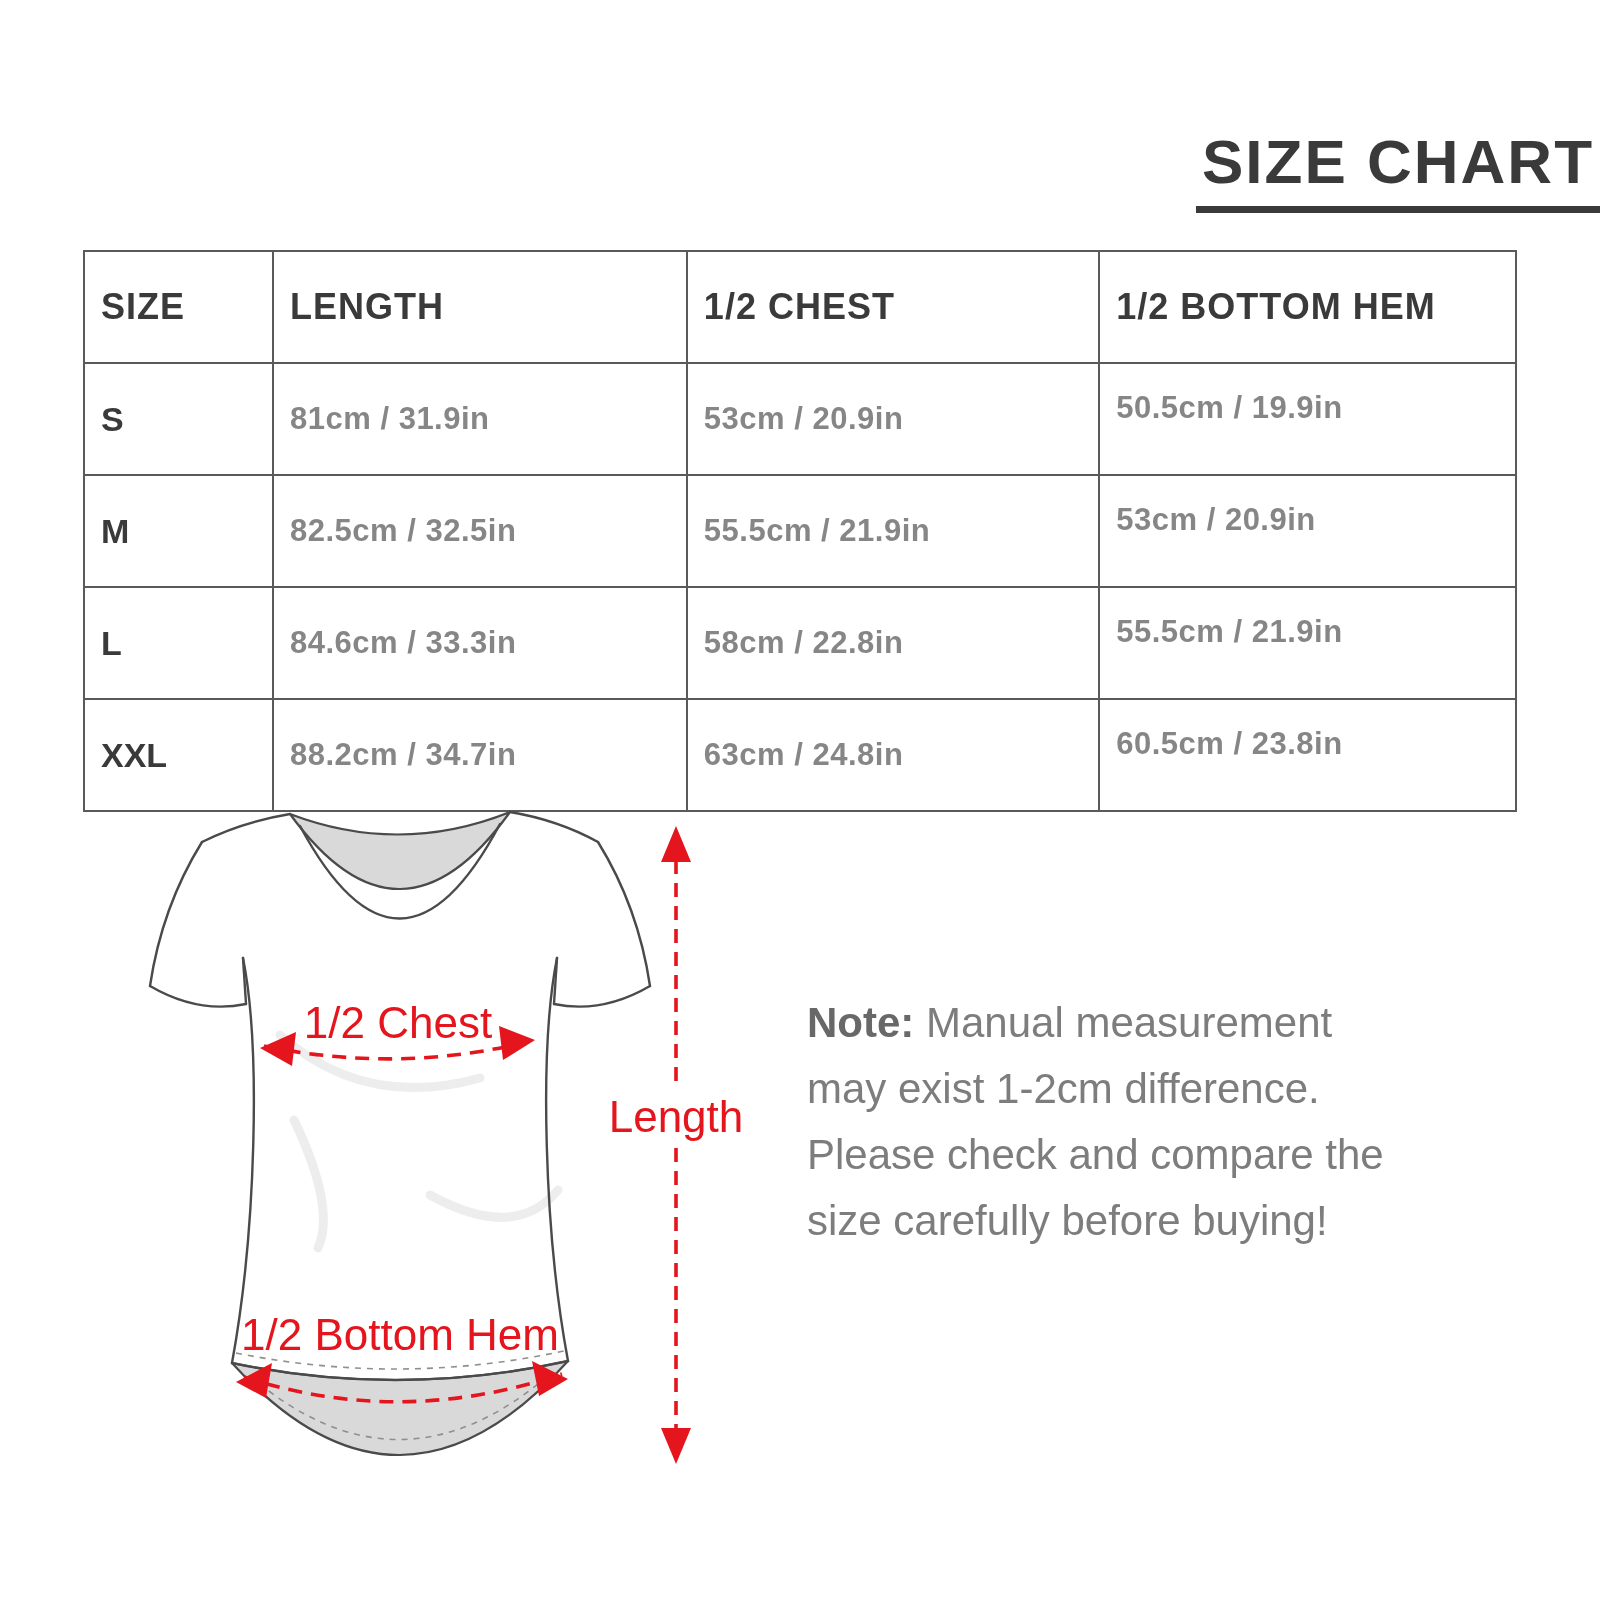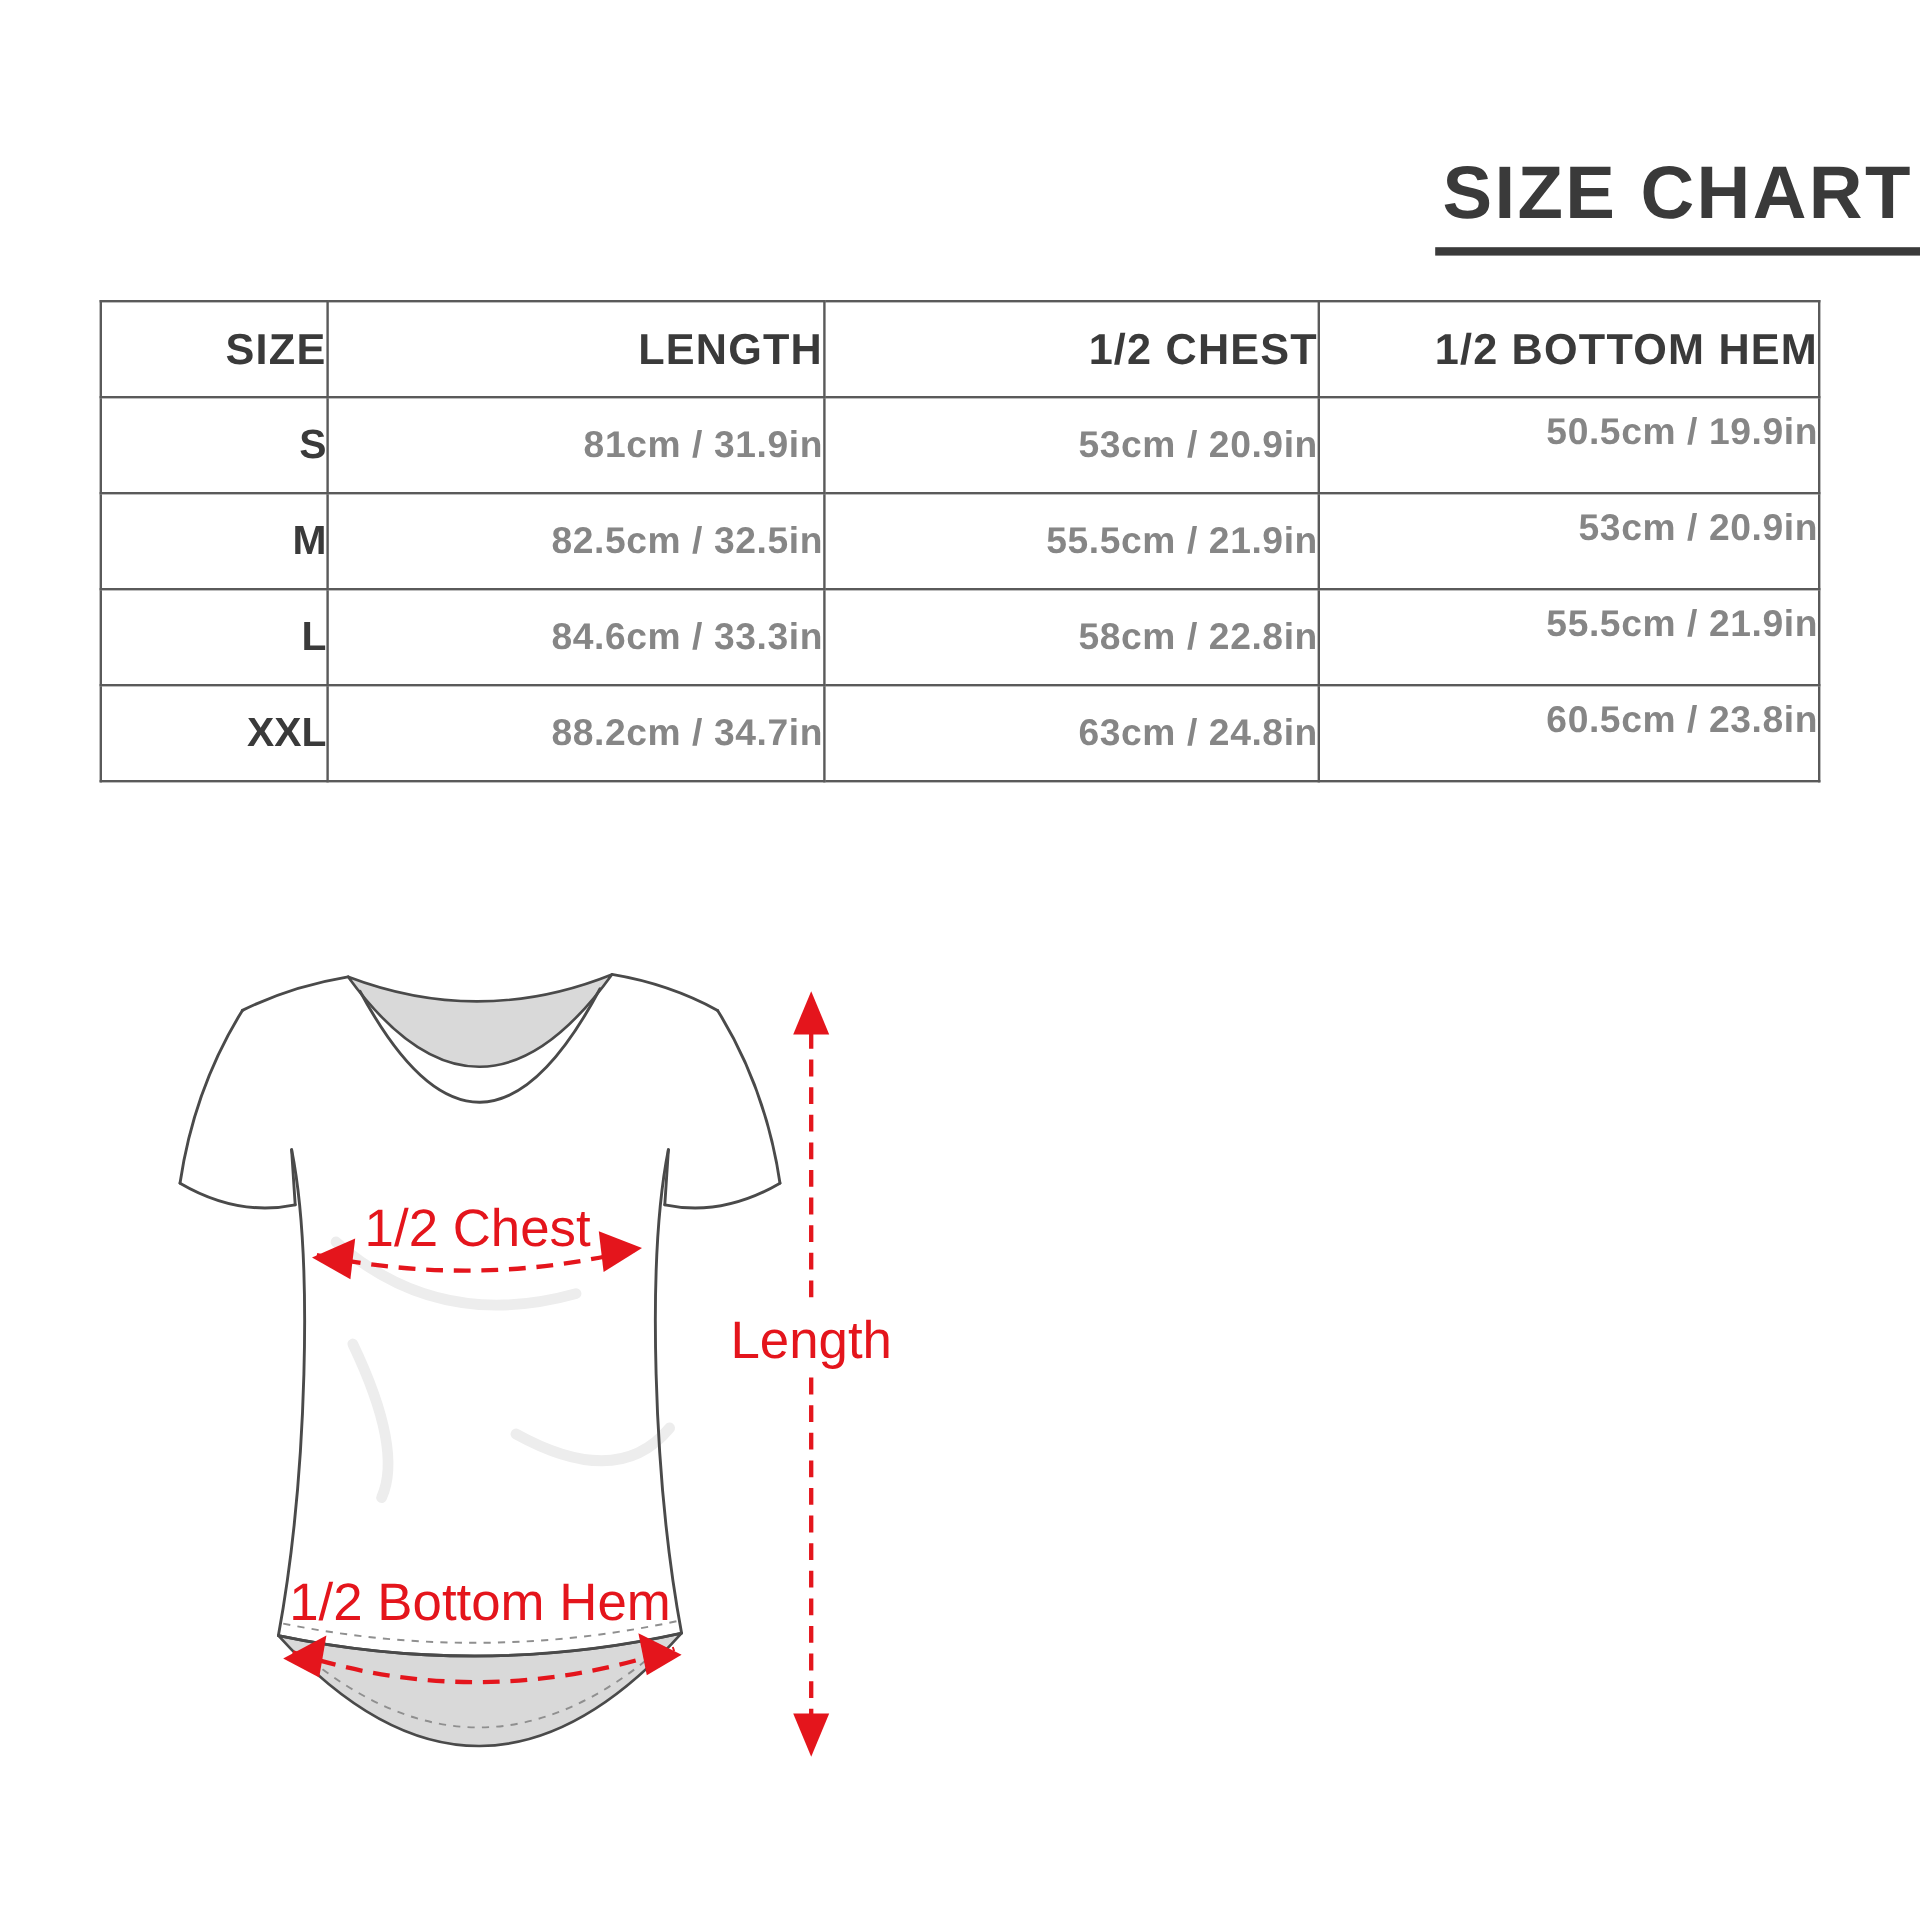--- a/index.html
+++ b/index.html
@@ -12,21 +12,21 @@
 
   
   .title-wrap{position:absolute;top:126px;left:0;width:1600px;text-align:right;}
   .title{display:inline-block;font-size:62px;font-weight:bold;letter-spacing:2px;
          color:var(--ink);border-bottom:7px solid var(--ink);padding:0 6px 9px 6px;}
 
   
   table.size-chart{position:absolute;left:83px;top:250px;width:1434px;
         border-collapse:collapse;table-layout:fixed;}
   table.size-chart td,table.size-chart th{border:2px solid var(--line);
-        text-align:right;vertical-align:middle;height:78px;padding:0;}
+        text-align:left;vertical-align:middle;height:78px;padding:16px;}
   table.size-chart th{font-size:36px;font-weight:bold;color:var(--ink);letter-spacing:1px;}
   td.size-cell{font-size:34px;font-weight:bold;color:var(--ink);}
   td.val{font-size:31px;font-weight:bold;color:var(--cell);letter-spacing:0.5px;}
   td.raised span{position:relative;top:-11px;display:inline-block;}
 
   
   svg#diagram{position:absolute;left:130px;top:780px;width:680px;height:700px;}
   .outline{fill:none;stroke:var(--draw);stroke-width:2.4;stroke-linecap:round;stroke-linejoin:round;}
   .grayfill{fill:var(--fillgray);stroke:var(--draw);stroke-width:2.2;stroke-linejoin:round;}
   .stitch{fill:none;stroke:#8f8f8f;stroke-width:1.6;stroke-dasharray:6 6;}
@@ -141,14 +141,15 @@
 
     <g>
       <path class="red-dash" d="M546,80 L546,306"></path>
       <path class="red-dash" d="M546,368 L546,650"></path>
       <polygon class="red-solid" points="546,46 531,82 561,82"></polygon>
       <polygon class="red-solid" points="546,684 531,648 561,648"></polygon>
       <text class="red-label" x="546" y="352" text-anchor="middle">Length</text>
     </g>
   </svg>
 
+  <p class="note"><b>Note:</b> <span>Manual measurement may exist 1-2cm difference. Please check and compare the size carefully before buying!</span></p>
 
 </div>
 
 </body></html>

